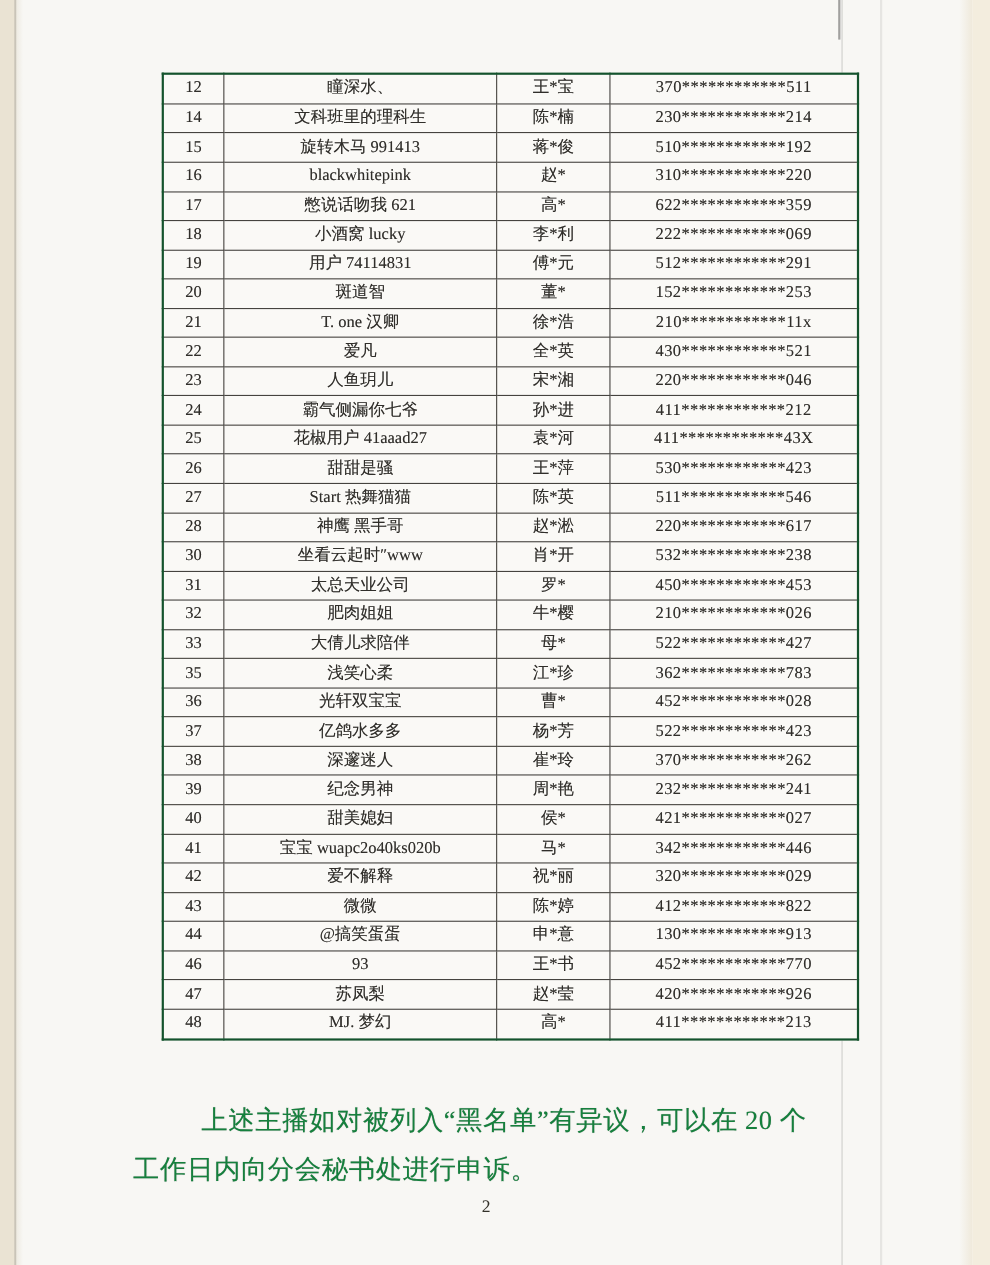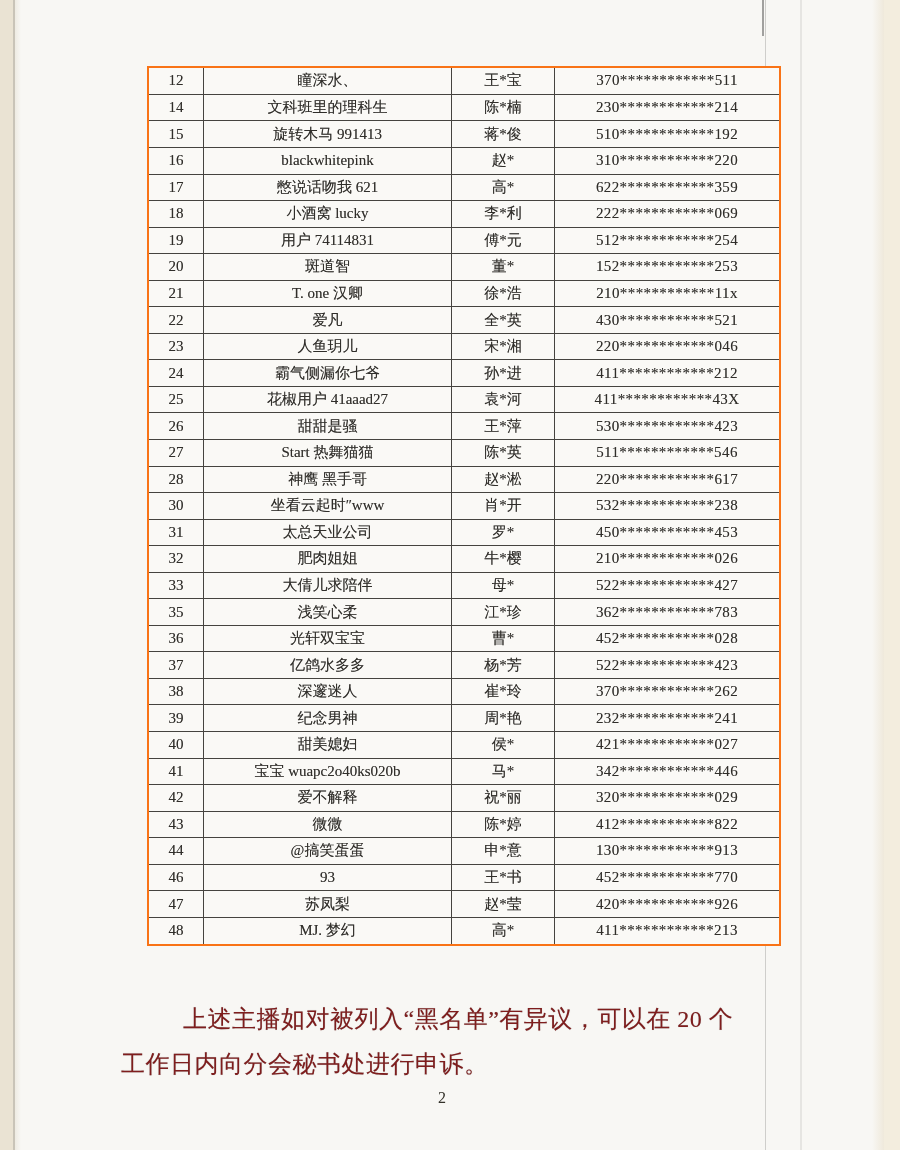--- a/index.html
+++ b/index.html
@@ -47,30 +47,30 @@
   }
   table.blacklist td{
     border:1px solid #45433f;
     padding:0 2px;
     text-align:center;vertical-align:middle;
     font-size:15px;line-height:1;
     white-space:nowrap;overflow:hidden;
     color:#302e2a;
     text-shadow:0 0 0.6px rgba(40,40,40,0.45);
   }
-  table.blacklist{border:2px solid #f97316;}
+  table.blacklist{border:2px solid #14532d;}
   td.c-no{width:50px;}
   td.c-nick{width:243px;}
   td.c-name{width:98px;}
   td.c-id{width:220px;letter-spacing:0.4px;}
   
   .appeal{
     position:absolute;left:121px;top:997px;width:660px;
     font-size:24px;line-height:45px;letter-spacing:0.5px;
-    color:#7f1d1d;
+    color:#15803d;
     text-shadow:0 0 0.7px rgba(40,40,40,0.4);
   }
   .appeal .line{white-space:nowrap;}
   .appeal .line.first{text-indent:62px;}
   
   .page-number{
     position:absolute;left:430px;top:1089px;width:24px;
     text-align:center;font-size:16px;color:#333129;
   }
 </style>
@@ -120,21 +120,21 @@
       <tr>
         <td class="c-no">18</td>
         <td class="c-nick">小酒窝 lucky</td>
         <td class="c-name">李*利</td>
         <td class="c-id">222************069</td>
       </tr>
       <tr>
         <td class="c-no">19</td>
         <td class="c-nick">用户 74114831</td>
         <td class="c-name">傅*元</td>
-        <td class="c-id">512************254</td>
+        <td class="c-id">512************291</td>
       </tr>
       <tr>
         <td class="c-no">20</td>
         <td class="c-nick">斑道智</td>
         <td class="c-name">董*</td>
         <td class="c-id">152************253</td>
       </tr>
       <tr>
         <td class="c-no">21</td>
         <td class="c-nick">T. one 汉卿</td>

